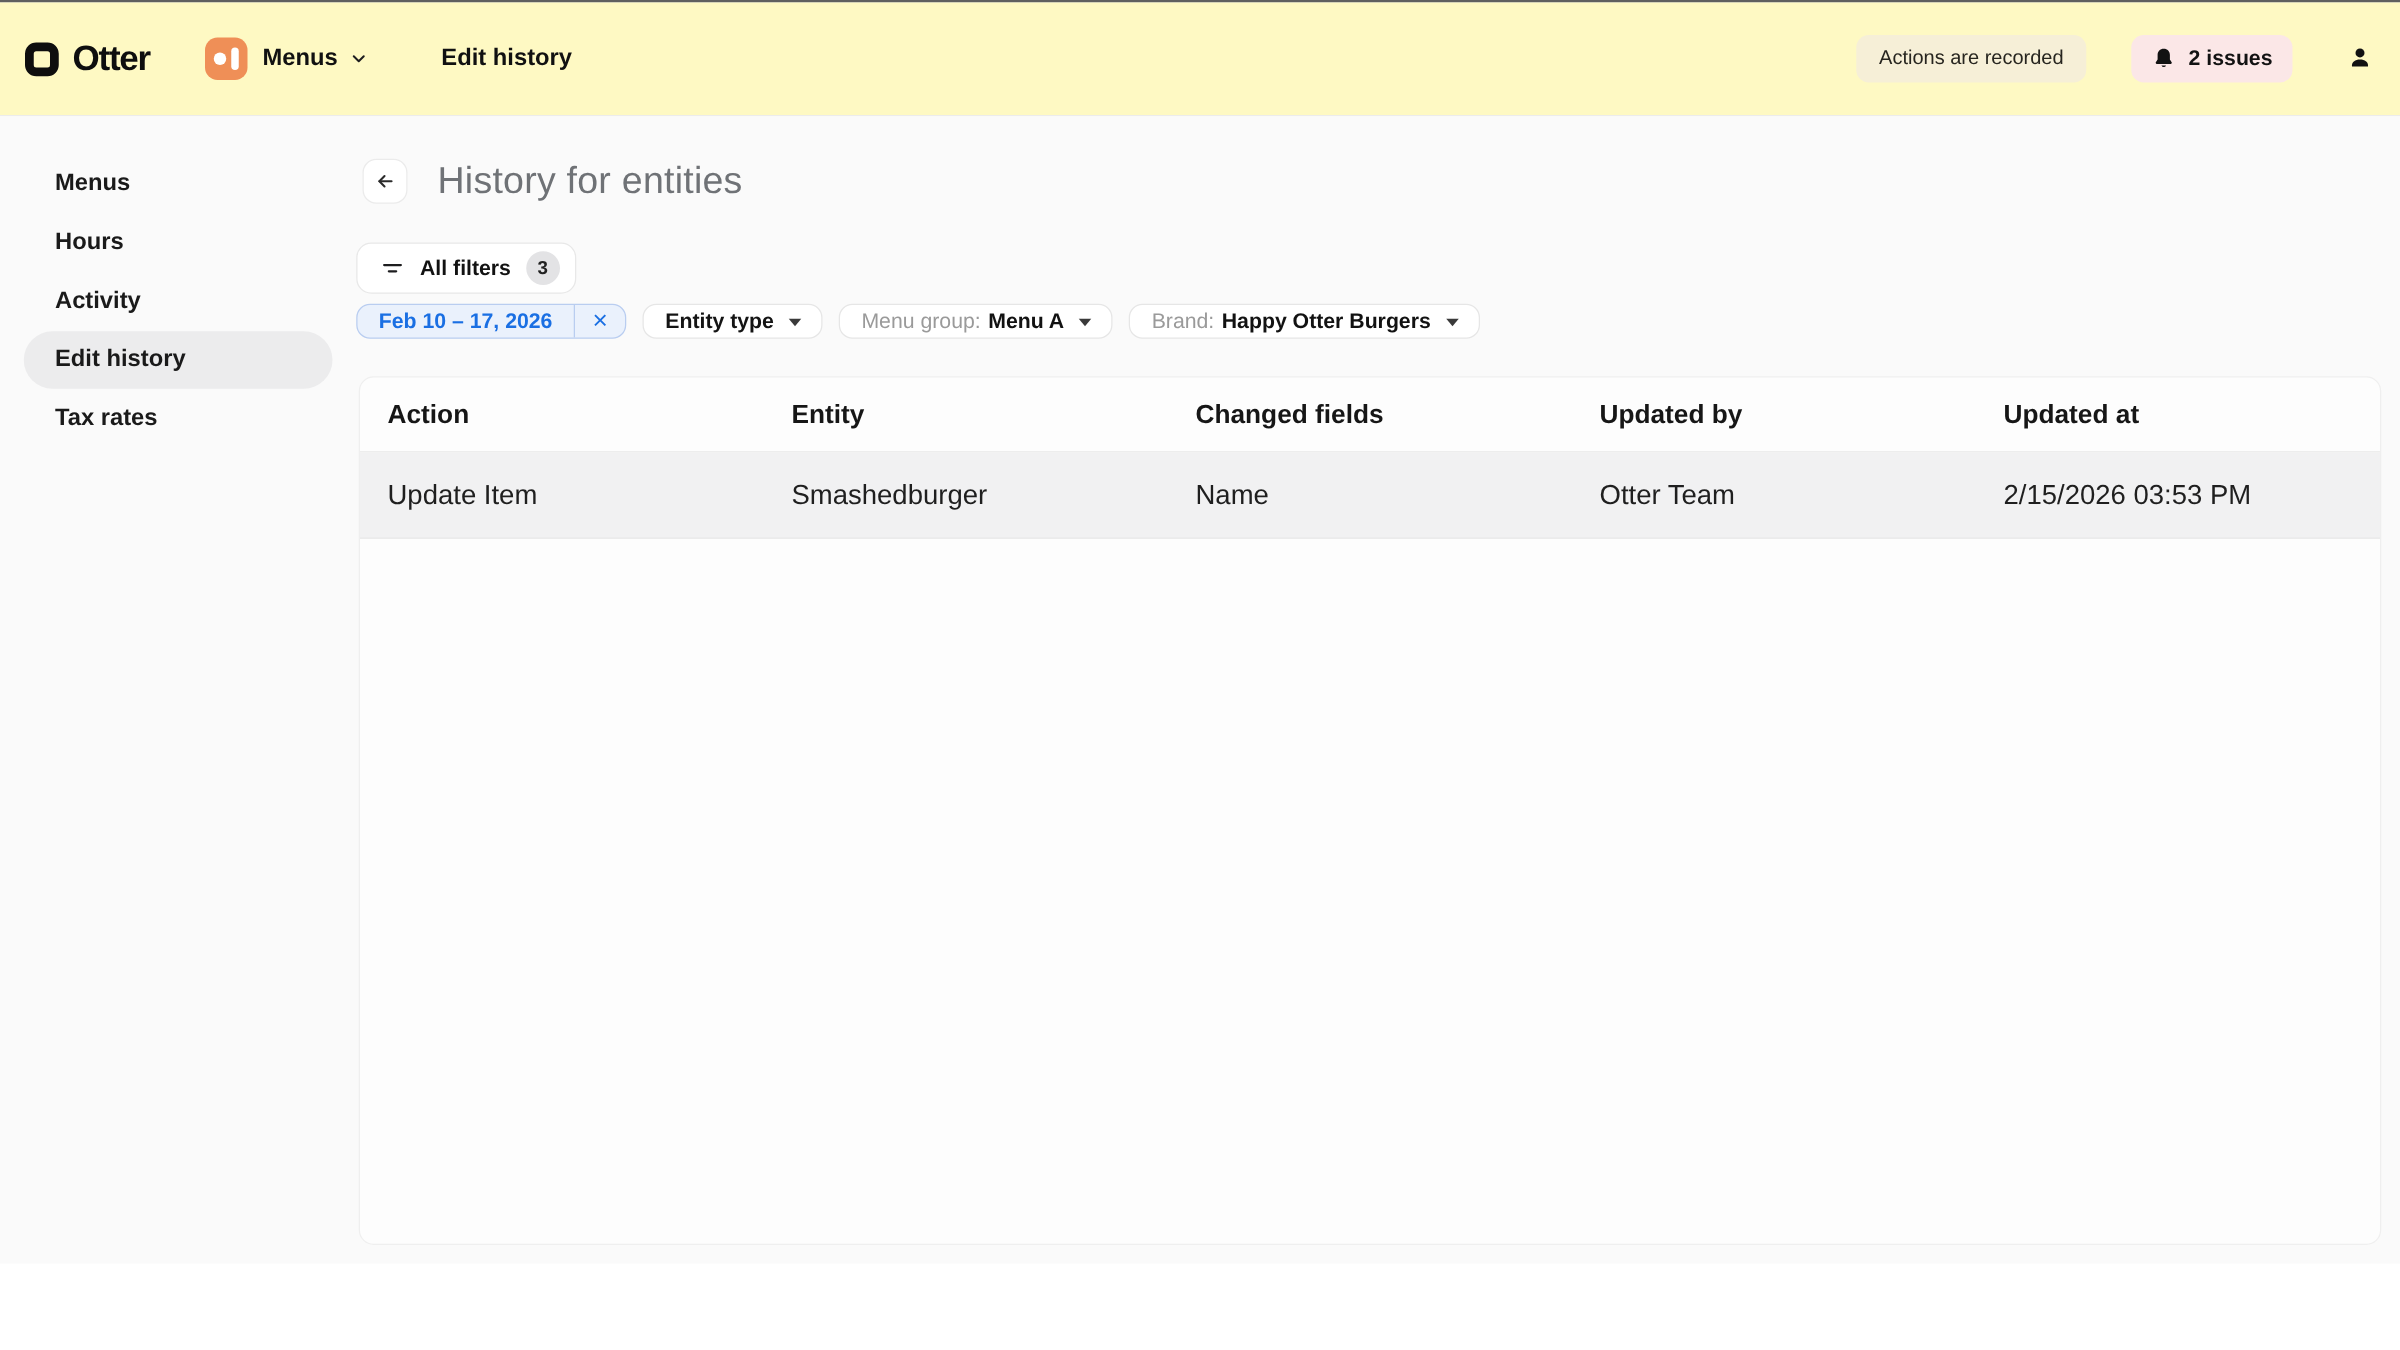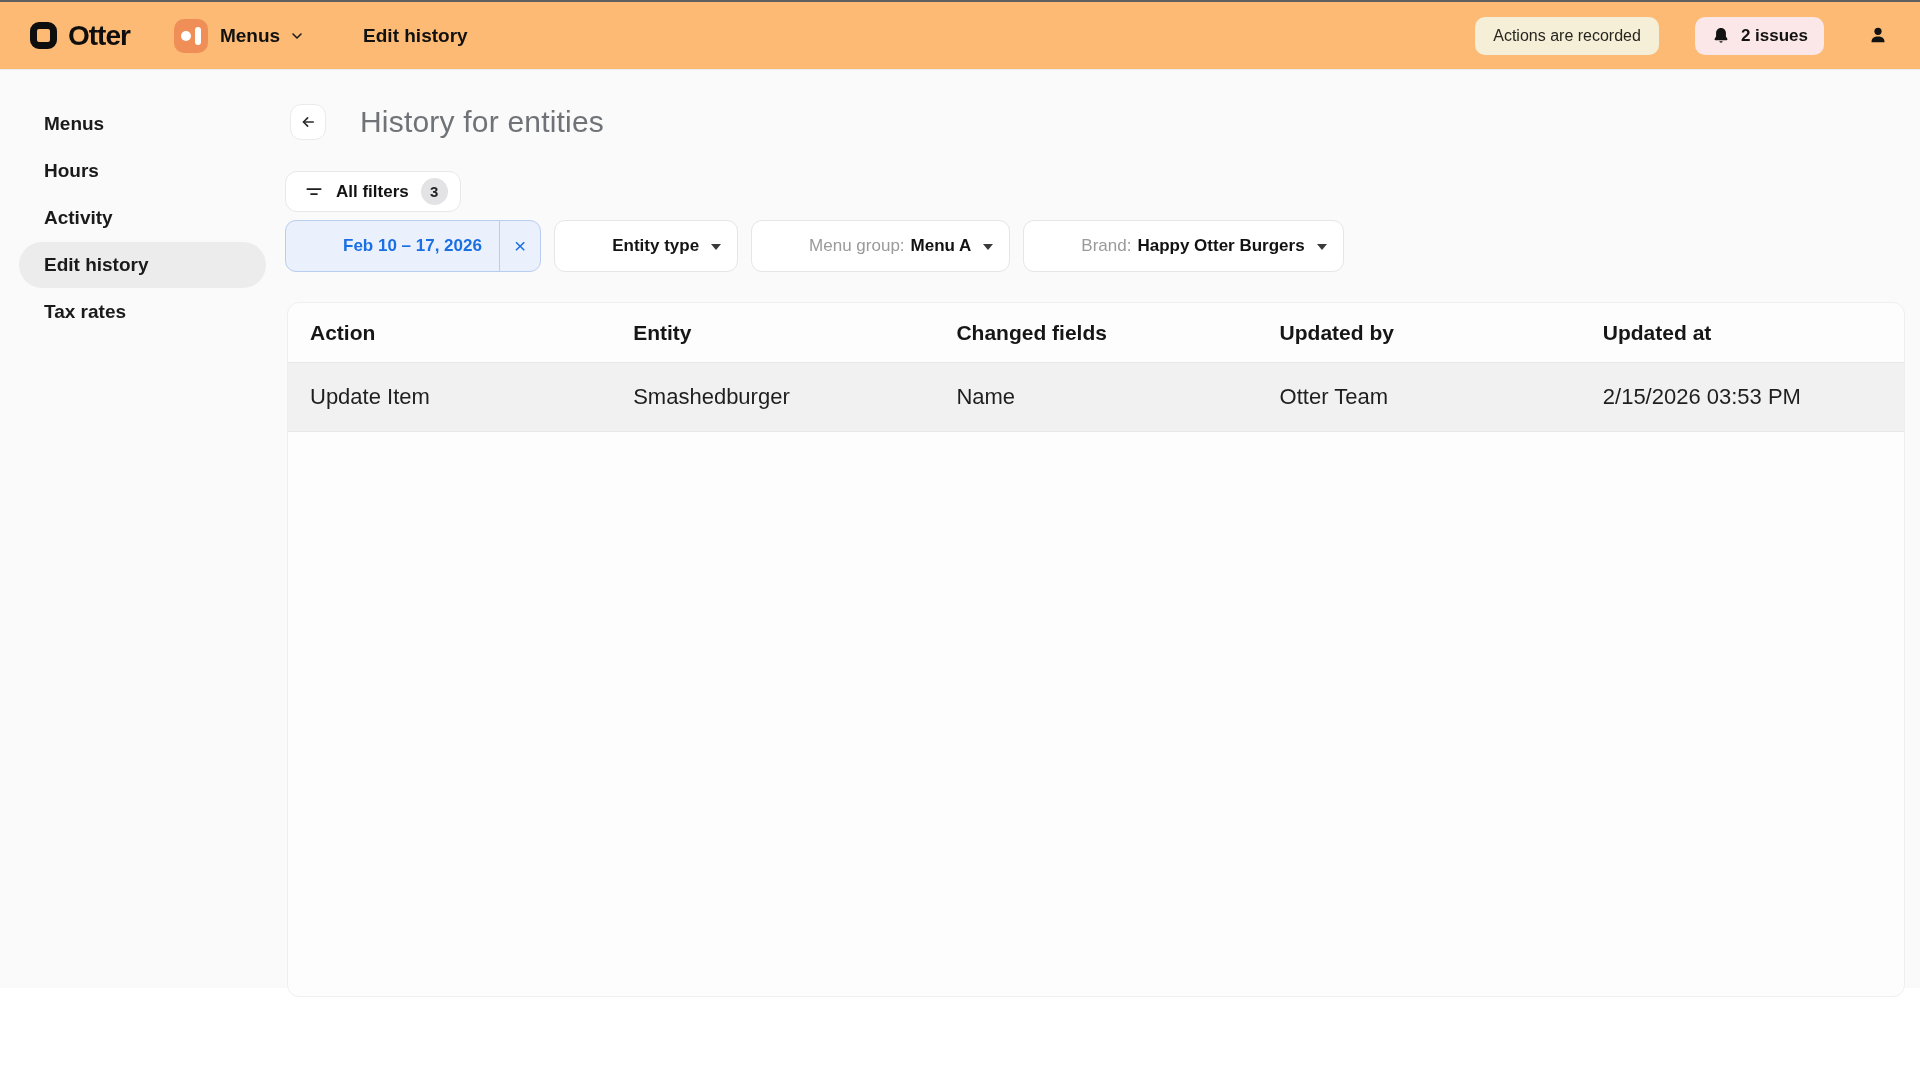--- a/index.html
+++ b/index.html
@@ -7,26 +7,26 @@
   body {
     font-family: "Liberation Sans", sans-serif;
     background: #ffffff;
     color: #1a1a1a;
     overflow: hidden;
   }
   .top-line { height: 2px; background: #5f5f5f; }
 
   
   .topbar {
-    height: 68px;
-    background: #fdba74;
+    height: 91px;
+    background: #fef9c3;
     border-bottom: 1px solid #ececec;
     display: flex;
     align-items: center;
-    padding: 0 30px;
+    padding: 0 20px;
   }
   .brand { display: flex; align-items: center; gap: 11px; cursor: pointer; }
   .logo-ring {
     width: 27px; height: 27px;
     border: 7px solid #0e0e0e;
     border-radius: 9px;
   }
   .brand-name { font-size: 28px; font-weight: 800; letter-spacing: -1px; color: #0e0e0e; }
 
   .app-switcher { display: flex; align-items: center; margin-left: 44px; cursor: pointer; }
@@ -75,21 +75,21 @@
     padding: 12px 25px;
     border-radius: 24px;
     font-size: 19px; font-weight: 600; color: #1a1a1a;
     cursor: pointer;
     white-space: nowrap;
   }
   .side-item.active { background: #ECECED; }
 
   .main { flex: 1; min-width: 0; }
 
-  .title-row { margin: 34px 0 0 5px; display: flex; align-items: center; gap: 34px; }
+  .title-row { margin: 34px 0 0 5px; display: flex; align-items: center; gap: 24px; }
   .back-btn {
     width: 36px; height: 36px;
     background: #ffffff;
     border: 1px solid #ebebeb;
     border-radius: 11px;
     display: flex; align-items: center; justify-content: center;
     cursor: pointer;
   }
   .page-title { font-size: 30px; font-weight: 500; color: #6F7276; letter-spacing: 0.2px; }
 
@@ -106,28 +106,27 @@
   .all-filters-btn .label { font-size: 17px; font-weight: 700; color: #121212; }
   .count-badge {
     width: 27px; height: 27px;
     background: #E3E3E5; border-radius: 50%;
     display: flex; align-items: center; justify-content: center;
     font-size: 15px; font-weight: 600; color: #222;
   }
 
   .chips-row { margin-top: 8px; display: flex; align-items: center; gap: 13px; }
   .chip {
-    height: 52px;
+    height: 28px;
     background: #ffffff;
     border: 1px solid #e6e6e6;
     border-radius: 11px;
     display: inline-flex; align-items: center;
     font-size: 17px; color: #141414;
     cursor: pointer;
-    padding-left: 40px;
   }
   .chip .caret {
     width: 0; height: 0;
     border-left: 5px solid transparent;
     border-right: 5px solid transparent;
     border-top: 6px solid #3a3a3a;
     margin: 2px 16px 0 12px;
   }
   .chip-date { background: #EAF1FC; border-color: #B9CDF0; }
   .chip-date .date-label {

